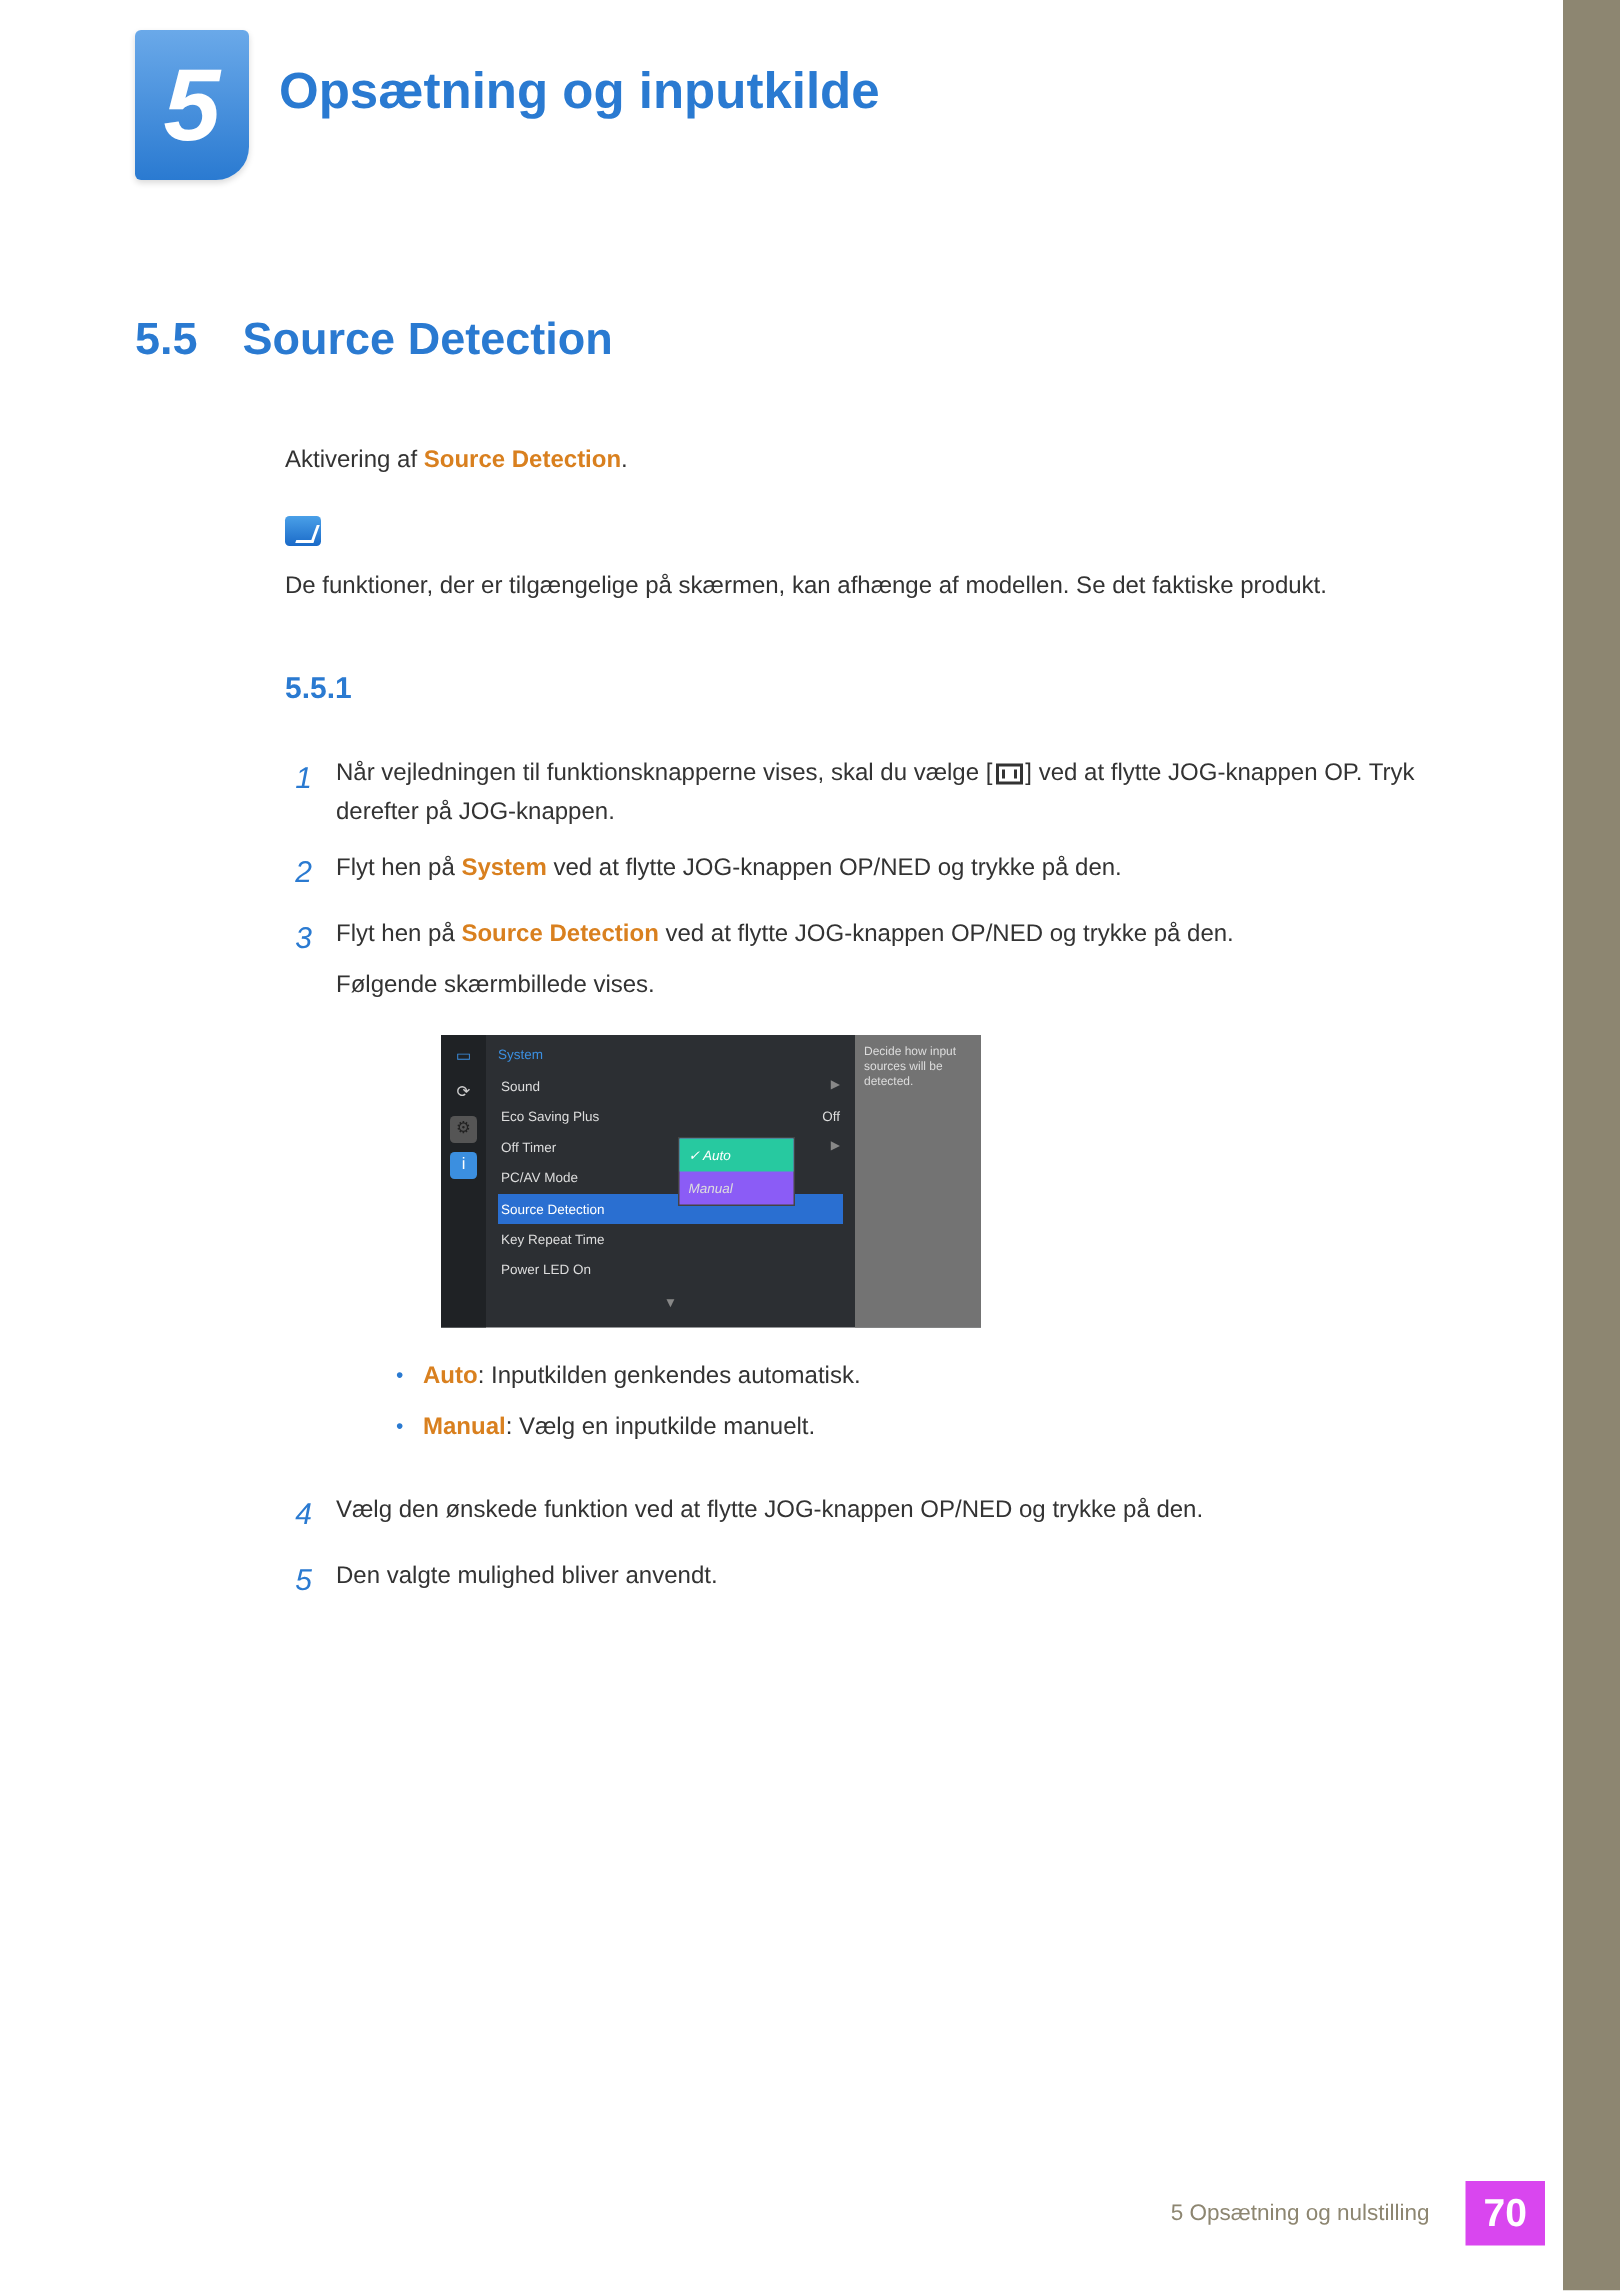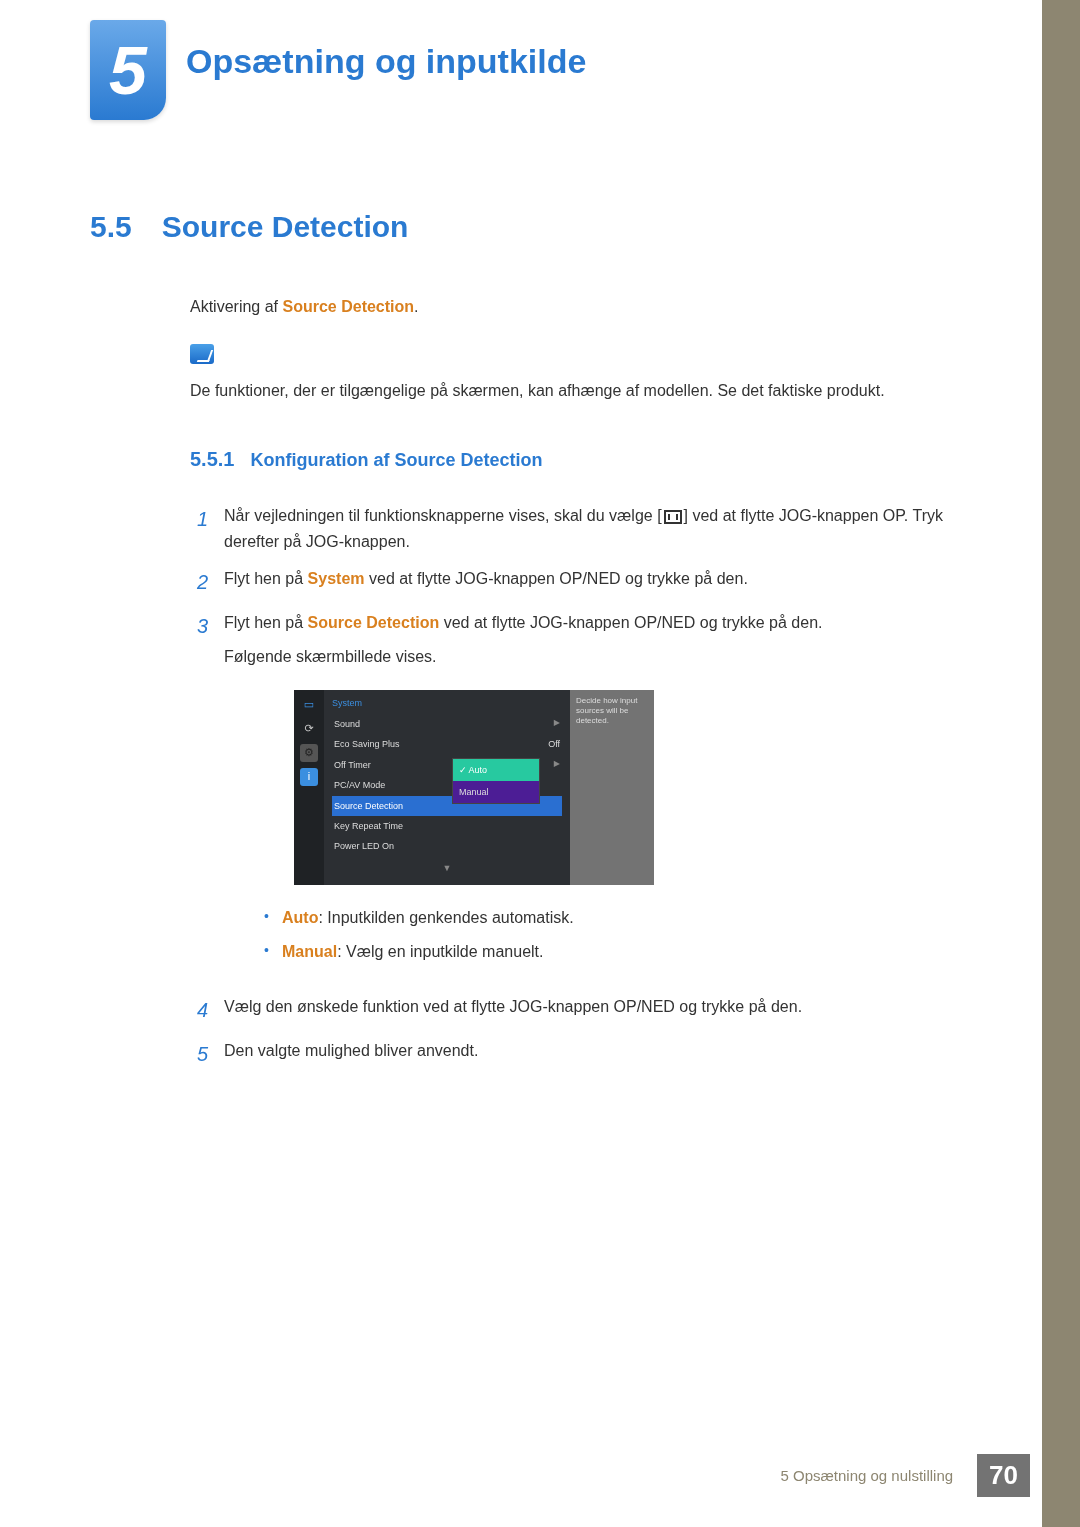--- a/index.html
+++ b/index.html
@@ -166,23 +166,24 @@
   .ico-gear { background:#555; color:#222; }
   .ico-info { background:#3b8fe0; color:#fff; border-radius:50%; }
   .osd-main { flex:1; padding: 6px 8px 10px 8px; position:relative; }
   .osd-title { color:#3b8fe0; font-size:9px; margin-bottom:4px; }
   .osd-row { display:flex; justify-content:space-between; padding:3px 2px; }
   .osd-row.active { background:#2a6fd1; color:#fff; }
   .osd-arrow { color:#888; font-size:8px; }
   .osd-popup {
     position:absolute;
     left: 128px; top: 68px;
-    width: 88px;
-    background:#4c1d95;
+    width: 78px;
+    background:#8b5cf6;
     border:1px solid #444;
+    font-style:italic;
   }
   .osd-popup div { padding:4px 6px; }
   .osd-popup .sel { background:#27c9a0; color:#0a2; color:#073; }
   .osd-popup .sel { color:#fff; }
   .osd-desc {
     width: 84px;
     padding: 6px;
     font-size: 8px;
     line-height: 1.3;
     background:#737373;
@@ -198,21 +199,21 @@
   }
   .footer {
     position:absolute;
     bottom: 30px;
     right: 50px;
     display:flex;
     align-items:center;
   }
   .footer-text { color:#8d8671; font-size:15px; margin-right:24px; }
   .footer-page {
-    background:#737373;
+    background:#d946ef;
     color:#fff;
     font-size:26px;
     font-weight:bold;
     padding: 6px 12px;
   }
 </style>
 </head>
 <body>
 
 <div class="sidebar-stripe"></div>
@@ -235,21 +236,20 @@
       <span>Aktivering af </span><span class="orange">Source Detection</span><span>.</span>
     </p>
 
     <div class="note-row">
       <div class="note-icon"></div>
       <div>De funktioner, der er tilgængelige på skærmen, kan afhænge af modellen. Se det faktiske produkt.</div>
     </div>
 
     <div class="subsection-heading">
       <div class="subsection-number">5.5.1</div>
-      <div class="subsection-title">Konfiguration af Source Detection</div>
     </div>
 
     <ol class="steps">
       <li>
         <span class="step-num">1</span>
         <span class="step-txt">
           <span>Når vejledningen til funktionsknapperne vises, skal du vælge [</span><span class="menu-glyph"></span><span>] ved at flytte JOG-knappen OP. Tryk derefter på JOG-knappen.</span>
         </span>
       </li>
       <li>

